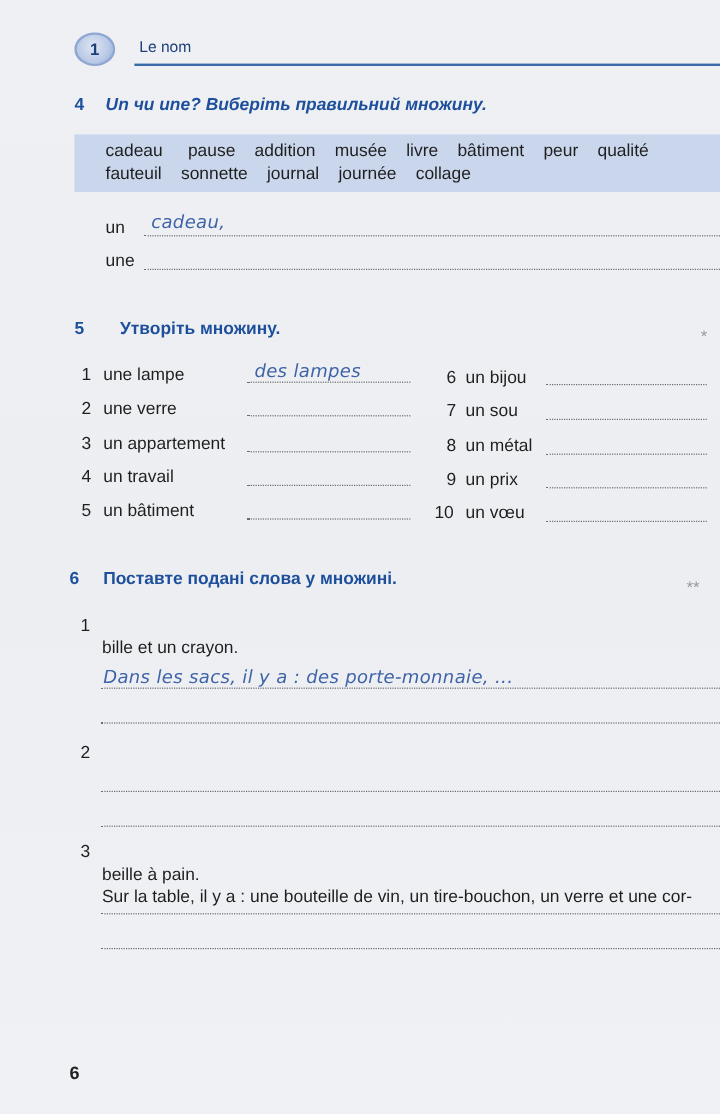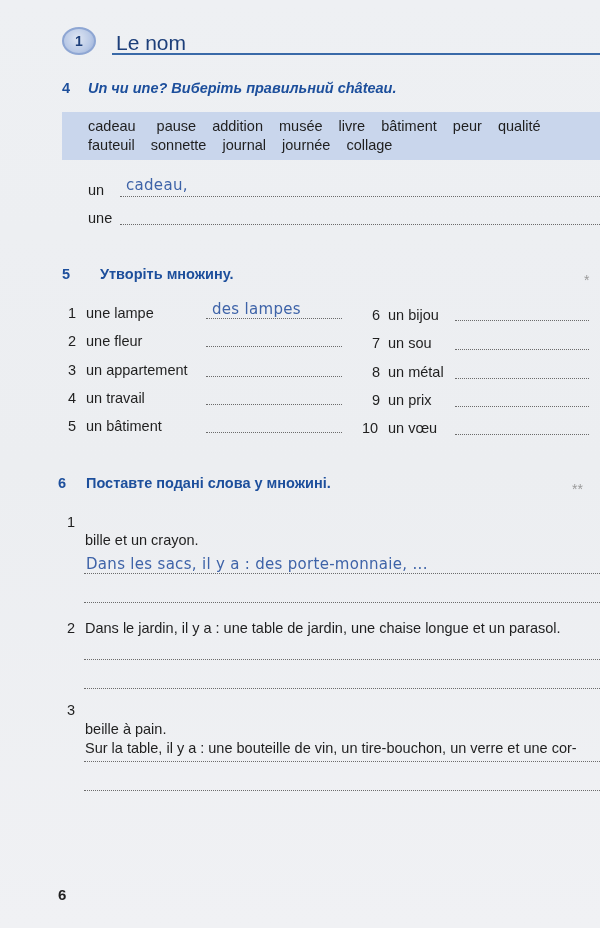--- a/index.html
+++ b/index.html
@@ -17,57 +17,57 @@
   .abs { position:absolute; }
   
   .badge {
     left:62px; top:27px; width:34px; height:28px; border-radius:50%;
     background:radial-gradient(circle at 45% 40%, #dfe6f3 0%, #b9c9e6 60%, #8fa7d4 100%);
     border:2px solid #8ea6d3;
     box-sizing:border-box;
     display:flex; align-items:center; justify-content:center;
     font-weight:bold; font-size:14px; color:#1d3f7a;
   }
-  .chapter-title { left:116px; top:31px; font-size:21px; color:#1d3f7a; }
+  .chapter-title { left:116px; top:31px; font-size:13px; color:#1d3f7a; }
   .header-rule { left:112px; top:53px; width:488px; height:2px; background:#3a6aa8; }
   .ex-title {
     font-weight:bold; font-size:14.5px; color:#1d4f9c;
   }
   .ex-num { font-weight:bold; font-size:14.5px; color:#1d4f9c; }
   .italic { font-style:italic; }
   .wordbox {
     left:62px; top:112px; width:538px; height:48px;
     background:#c9d6ec;
   }
   .wordline { font-size:14.5px; color:#1f1f1f; white-space:nowrap; }
   .wordline span { margin-right:12px; }
   .dotline {
     height:0; border-bottom:1px dotted #6b6b6b;
   }
   .body-text { font-size:14.5px; color:#1f1f1f; white-space:nowrap; }
   .hand {
-    font-family:"DejaVu Sans", sans-serif; 
+    font-family:"DejaVu Sans", sans-serif; font-style:italic;
     color:#3e63a8; font-size:15px; white-space:nowrap; letter-spacing:0.3px;
   }
   .star { color:#9a9a9a; font-size:14px; }
   .pagenum { left:58px; top:886px; font-weight:bold; font-size:15px; color:#1f1f1f; }
 </style>
 </head>
 <body>
 
 <div class="page">
 
   <div class="abs badge">
       <span>1</span>
     </div>
   <div class="abs chapter-title">Le nom</div>
   <div class="abs header-rule"></div>
 
   <div class="abs ex-num" style="left:62px; top:80px;">4</div>
-  <div class="abs ex-title italic" style="left:88px; top:80px;">Un чи une? Виберіть правильний château.</div>
+  <div class="abs ex-title italic" style="left:88px; top:80px;">Un чи une? Виберіть правильний множину.</div>
 
   <div class="abs wordbox"></div>
   <div class="abs wordline" style="left:88px; top:118px;">
     <span>cadeau</span>
     <span style="margin-left:5px">pause</span>
     <span>addition</span>
     <span>musée</span>
     <span>livre</span>
     <span>bâtiment</span>
     <span>peur</span>
@@ -91,21 +91,21 @@
   <div class="abs ex-num" style="left:62px; top:266px;">5</div>
   <div class="abs ex-title" style="left:88px; top:266px;margin-left:12px;">Утворіть множину.</div>
   <div class="abs star" style="left:584px; top:272px;">*</div>
 
   <div class="abs body-text" style="left:68px; top:305px;">1</div>
   <div class="abs body-text" style="left:86px; top:305px;">une lampe</div>
   <div class="abs hand" style="left:212px; top:300px;">des lampes</div>
   <div class="abs dotline" style="left:206px; top:318px; width:136px;"></div>
 
   <div class="abs body-text" style="left:68px; top:333px;">2</div>
-  <div class="abs body-text" style="left:86px; top:333px;">une fleur</div>
+  <div class="abs body-text" style="left:86px; top:333px;">une verre</div>
   <div class="abs dotline" style="left:206px; top:346px; width:136px;"></div>
 
   <div class="abs body-text" style="left:68px; top:362px;">3</div>
   <div class="abs body-text" style="left:86px; top:362px;">un appartement</div>
   <div class="abs dotline" style="left:206px; top:376px; width:136px;"></div>
 
   <div class="abs body-text" style="left:68px; top:390px;">4</div>
   <div class="abs body-text" style="left:86px; top:390px;">un travail</div>
   <div class="abs dotline" style="left:206px; top:404px; width:136px;"></div>
 
@@ -137,21 +137,20 @@
   <div class="abs ex-title" style="left:86px; top:475px;">Поставте подані слова у множині.</div>
   <div class="abs star" style="left:572px; top:481px;">**</div>
 
   <div class="abs body-text" style="left:67px; top:514px;">1</div>
   <div class="abs body-text" style="left:85px; top:532px;">bille et un crayon.</div>
   <div class="abs hand" style="left:86px; top:555px;">Dans les sacs, il y a : des porte-monnaie, ...</div>
   <div class="abs dotline" style="left:84px; top:573px; width:516px;"></div>
   <div class="abs dotline" style="left:84px; top:602px; width:516px;"></div>
 
   <div class="abs body-text" style="left:67px; top:620px;">2</div>
-  <div class="abs body-text" style="left:85px; top:620px;">Dans le jardin, il y a : une table de jardin, une chaise longue et un parasol.</div>
   <div class="abs dotline" style="left:84px; top:659px; width:516px;"></div>
   <div class="abs dotline" style="left:84px; top:688px; width:516px;"></div>
 
   <div class="abs body-text" style="left:67px; top:702px;">3</div>
   <div class="abs body-text" style="left:85px; top:740px;">Sur la table, il y a : une bouteille de vin, un tire-bouchon, un verre et une cor-</div>
   <div class="abs body-text" style="left:85px; top:721px;">beille à pain.</div>
   <div class="abs dotline" style="left:84px; top:761px; width:516px;"></div>
   <div class="abs dotline" style="left:84px; top:790px; width:516px;"></div>
 
   <div class="abs pagenum">6</div>

